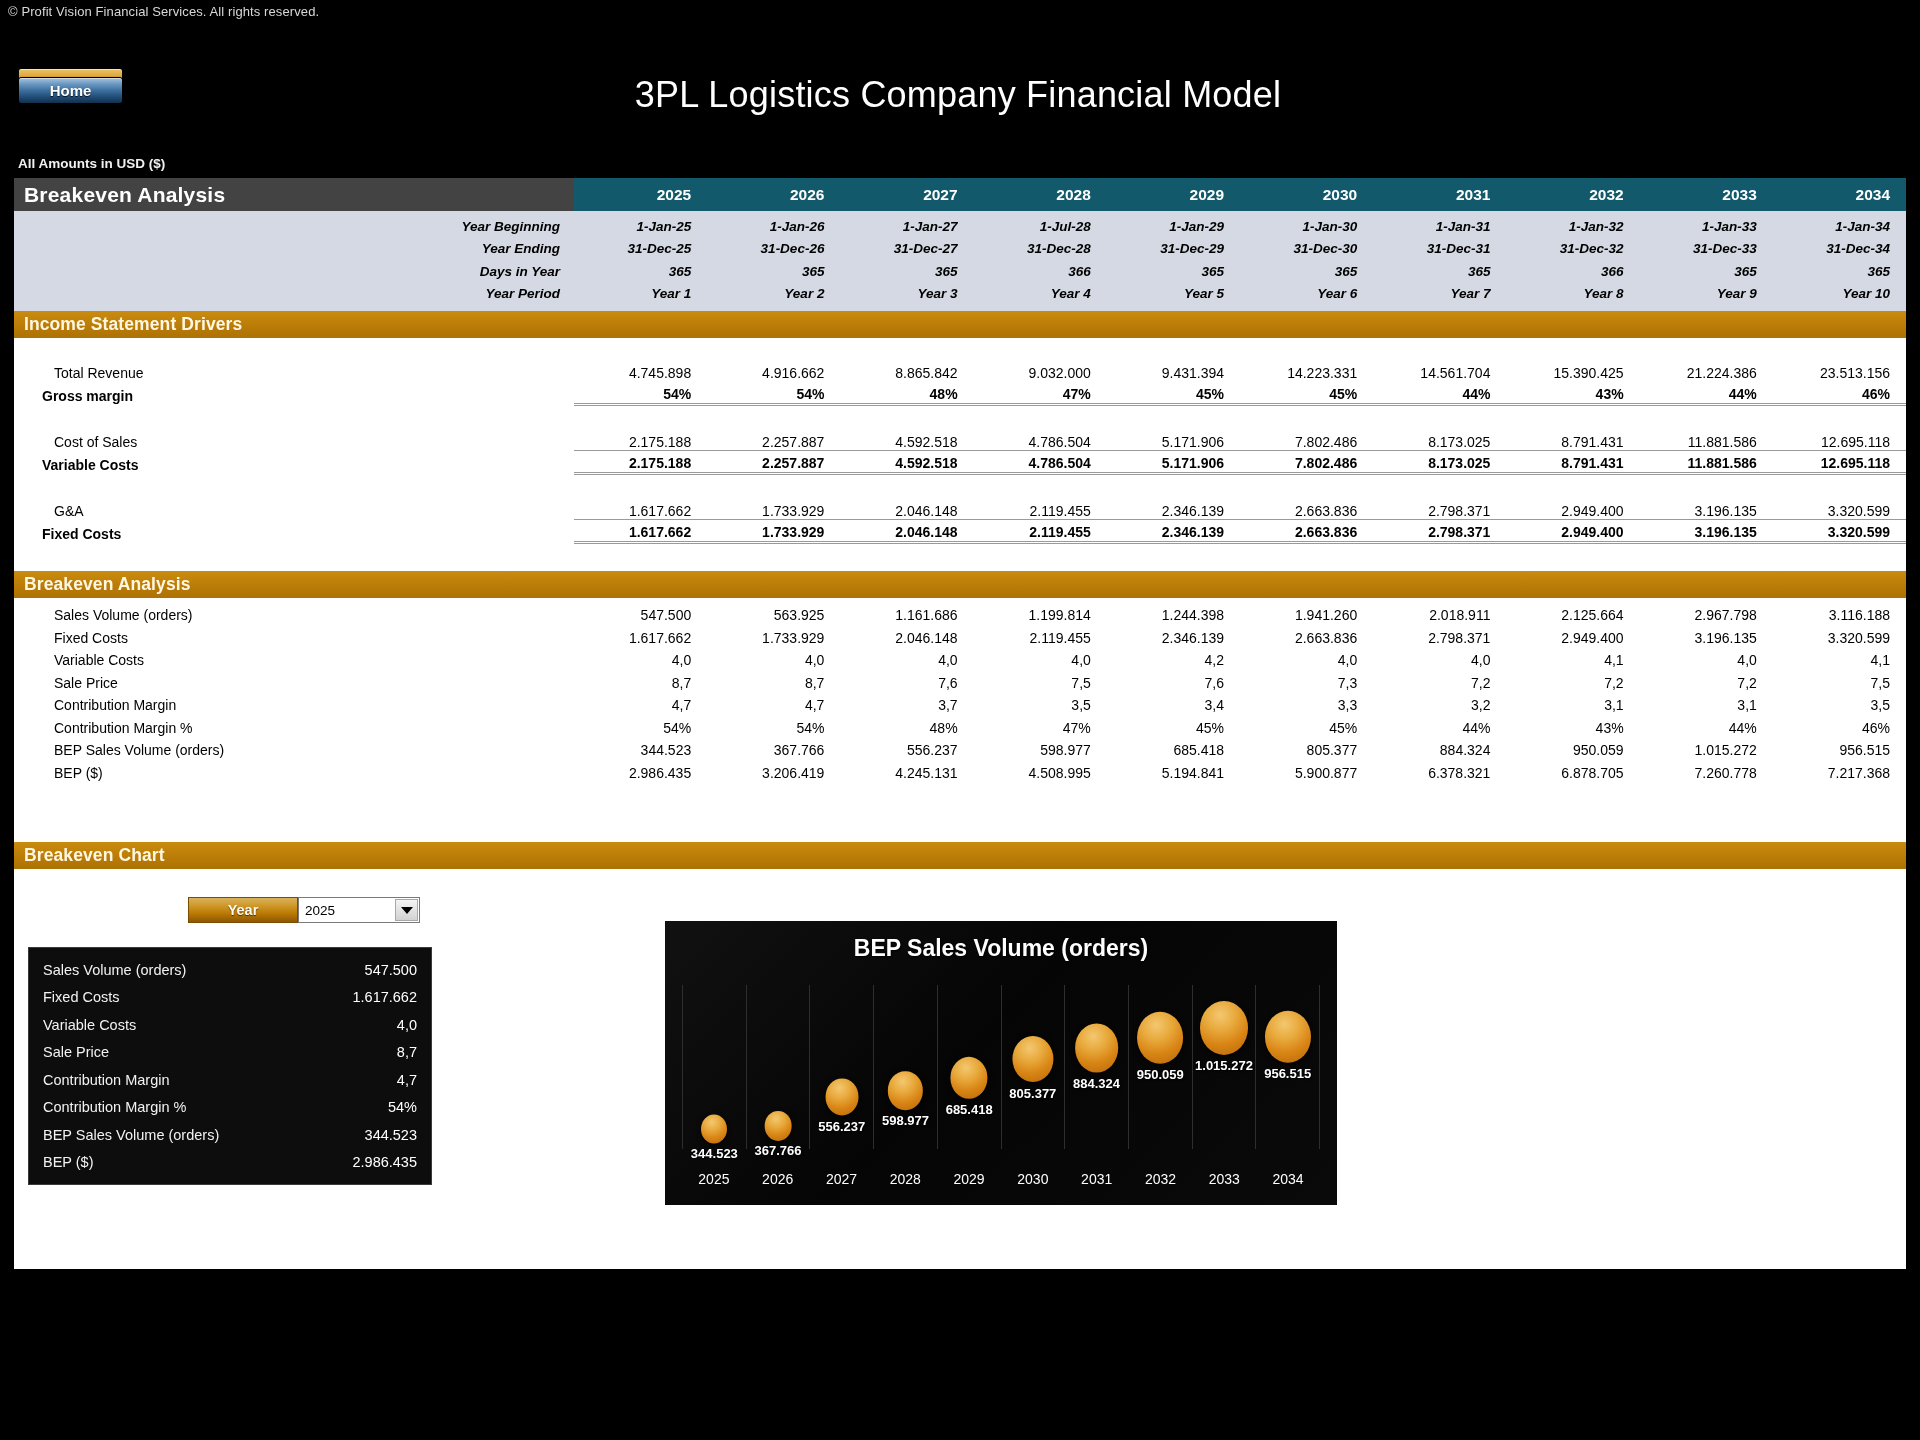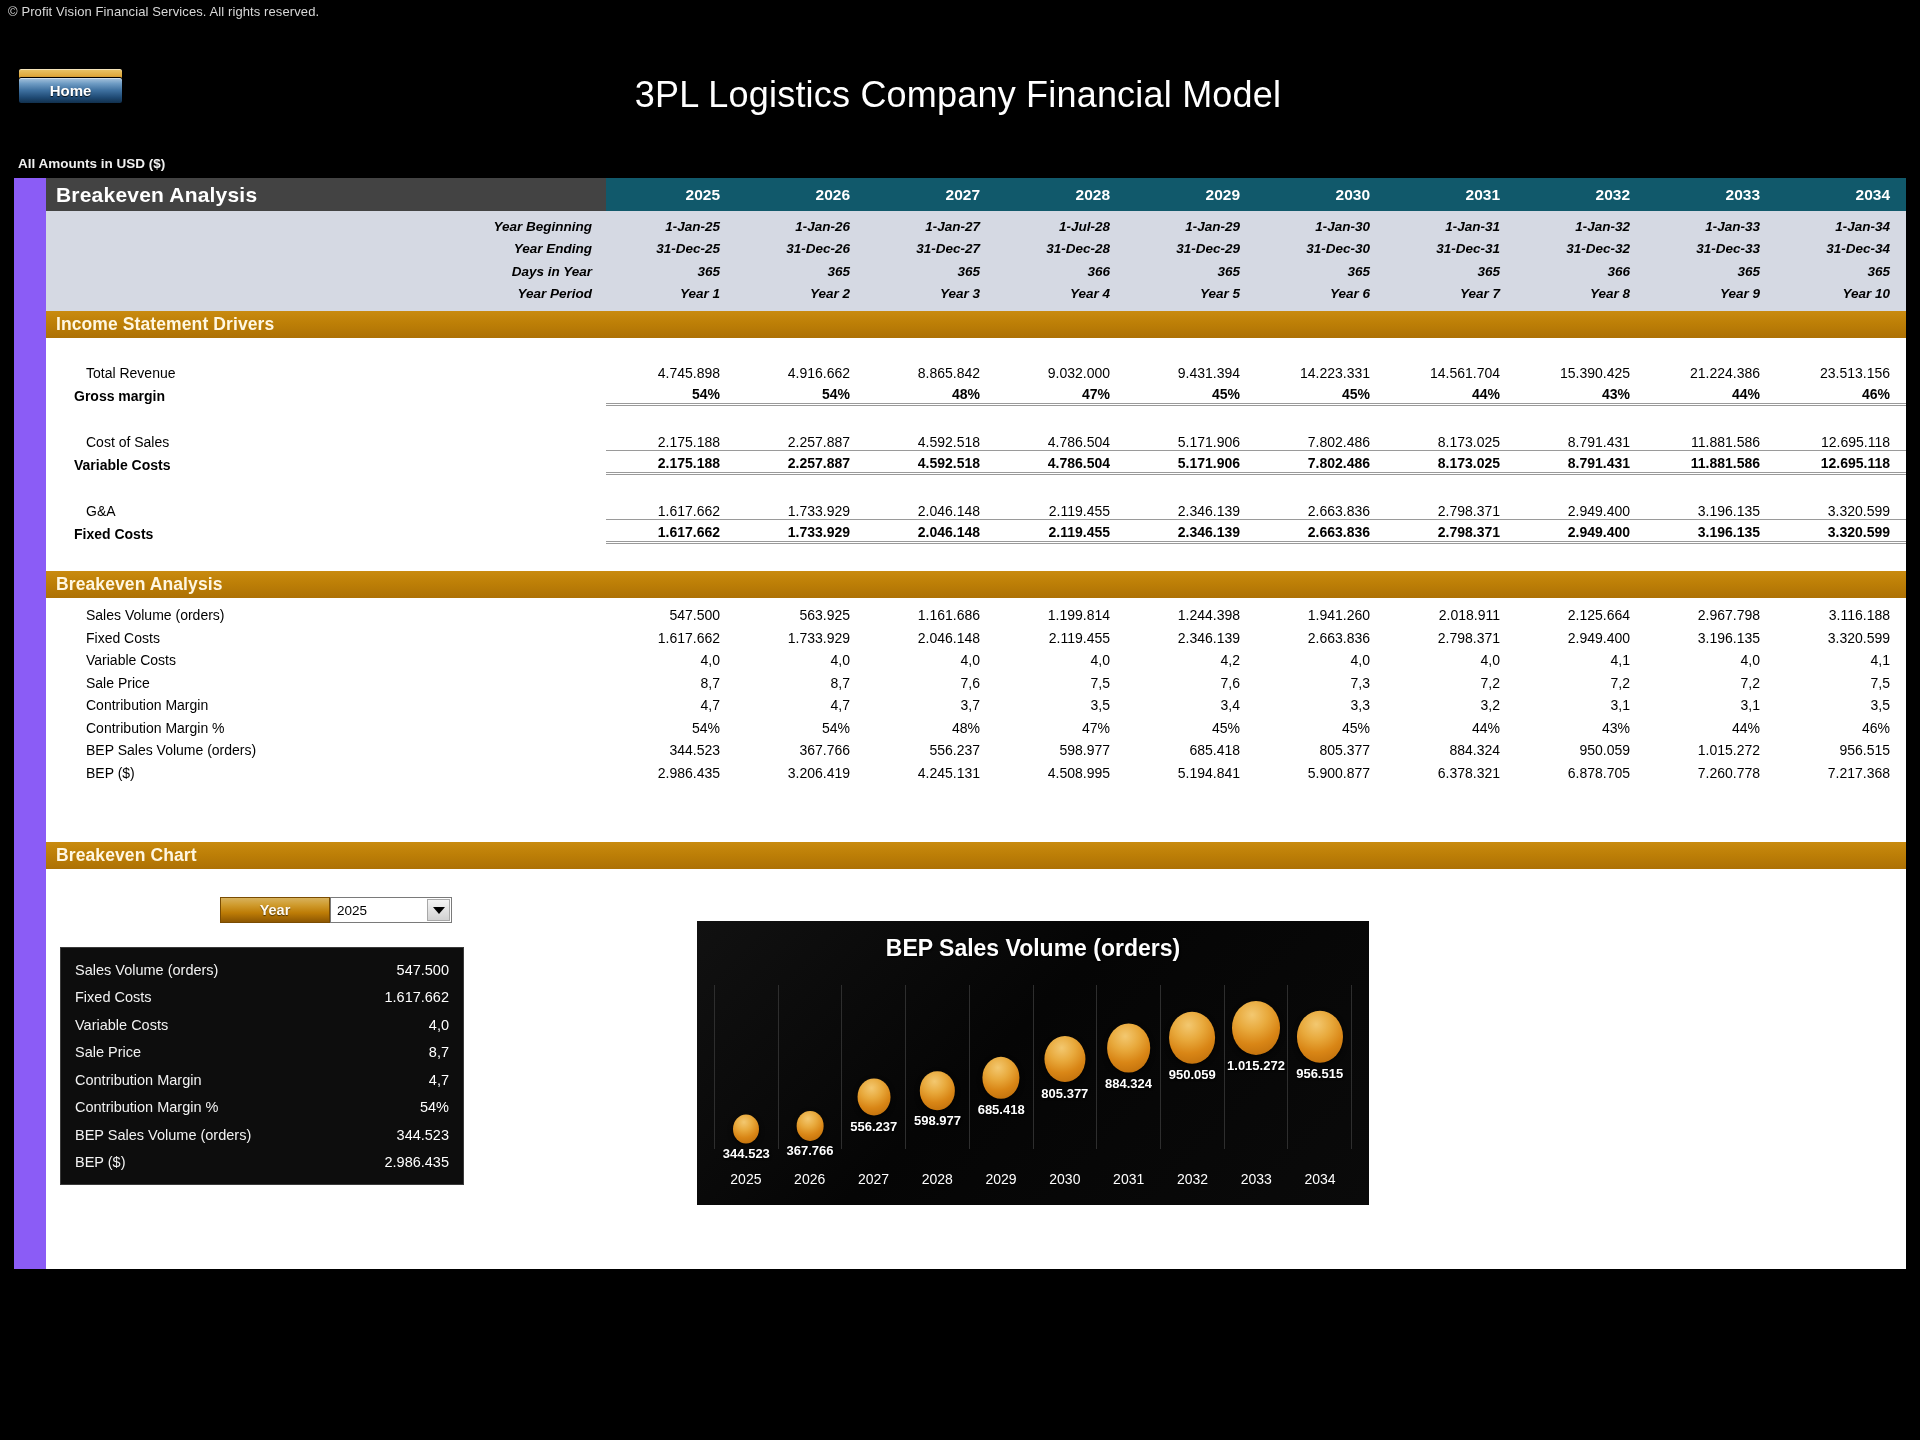--- a/index.html
+++ b/index.html
@@ -44,22 +44,21 @@
   }
   .amounts-note {
     position: absolute; left: 18px; top: 156px;
     font-size: 13.5px; font-weight: bold; color: #f0f0f0;
   }
 
   
   .sheet {
     position: absolute; left: 14px; top: 178px;
     width: 1892px;
-    background: #8b5cf6;
-    padding-left: 32px;
+    background: #701a75;
   }
   .num-col { flex: 1 1 0; min-width: 0; text-align: right; padding-right: 16px; }
 
   
   .hdr-row { display: flex; height: 33px; align-items: stretch; }
   .hdr-title {
     width: 560px; flex: 0 0 560px;
     background: #434343;
     color: #ffffff; font-size: 21px; font-weight: bold;
     display: flex; align-items: center; padding-left: 10px;

